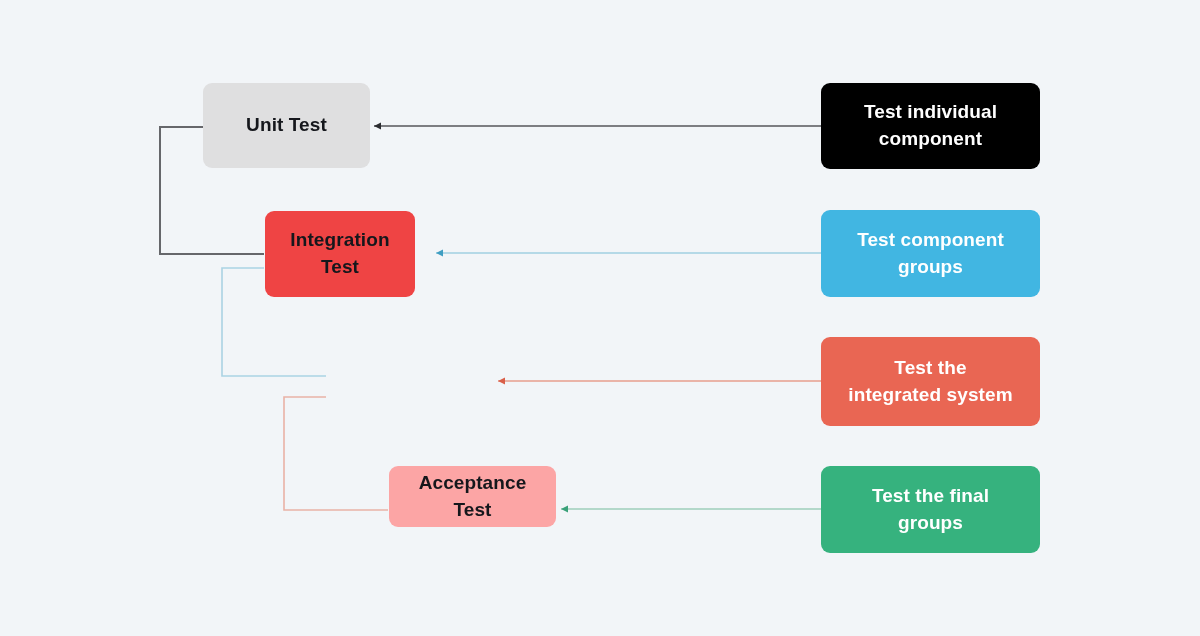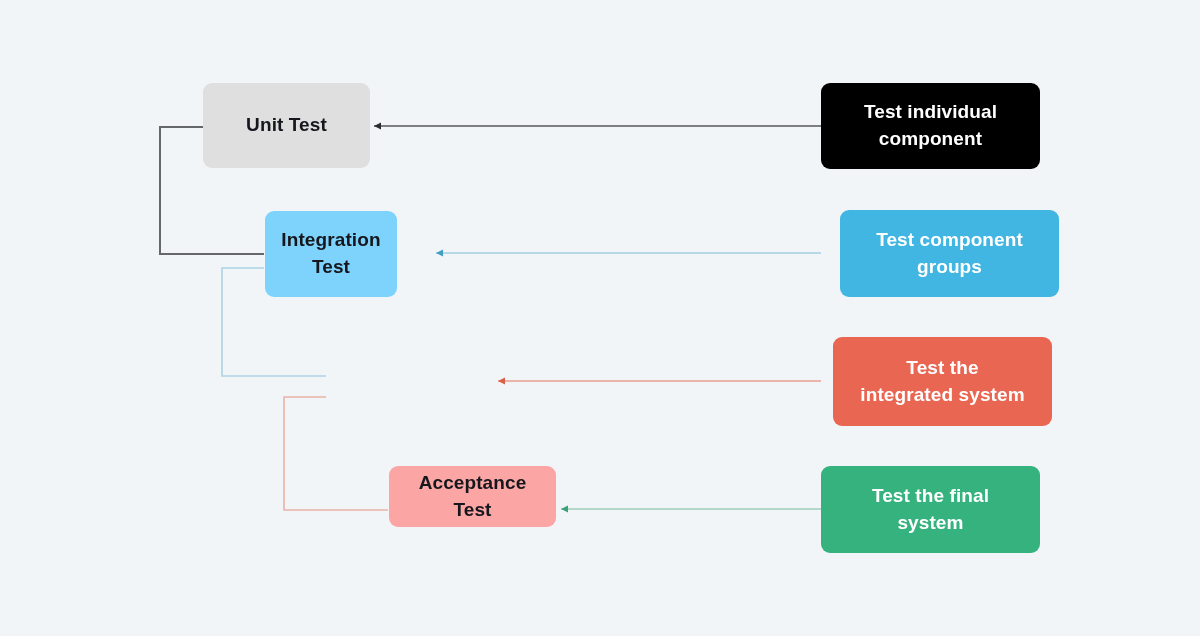--- a/index.html
+++ b/index.html
@@ -36,27 +36,27 @@
   }
   .node-label {
     white-space: pre-line;
     font-size: 19px;
     font-weight: 600;
     line-height: 1.42;
     letter-spacing: 0.1px;
   }
   
   .node-unit        { left: 203px; top:  83px; width: 167px; height: 85px; background: #dfdfe0; color: #15171c; }
-  .node-integration { left: 265px; top: 211px; width: 132px; height: 86px; background: #7dd3fc; color: #15171c; }
+  .node-integration { left: 265px; top: 211px; width: 150px; height: 86px; background: #ef4444; color: #15171c; }
   .node-system      { left: 327px; top: 338px; width: 166px; height: 88px; background: #f7dbd6; color: #15171c; }
   .node-acceptance  { left: 389px; top: 466px; width: 167px; height: 61px; background: #fca5a5; color: #15171c; }
   
   .node-unit-desc        { left: 821px; top:  83px; width: 219px; height: 86px; background: #000000; color: #ffffff; }
-  .node-integration-desc { left: 821px; top: 210px; width: 219px; height: 87px; background: #41b6e2; color: #ffffff; margin-left: 19px; }
-  .node-system-desc      { left: 821px; top: 337px; width: 219px; height: 89px; background: #e96653; color: #ffffff; margin-left: 12px; }
+  .node-integration-desc { left: 821px; top: 210px; width: 219px; height: 87px; background: #41b6e2; color: #ffffff; }
+  .node-system-desc      { left: 821px; top: 337px; width: 219px; height: 89px; background: #e96653; color: #ffffff; }
   .node-acceptance-desc  { left: 821px; top: 466px; width: 219px; height: 87px; background: #36b27e; color: #ffffff; }
 </style>
 </head>
 <body>
 
 <div class="canvas">
 
   <svg class="connector-layer" width="1200" height="636" viewBox="0 0 1200 636" xmlns="http://www.w3.org/2000/svg">
     <defs>
       <marker id="head-gray" markerWidth="8" markerHeight="8" refX="7" refY="3.5" orient="auto" markerUnits="userSpaceOnUse">
@@ -102,16 +102,16 @@
   <div class="node node-integration-desc">
     <span class="node-label">Test component
 groups</span>
   </div>
   <div class="node node-system-desc">
     <span class="node-label">Test the
 integrated system</span>
   </div>
   <div class="node node-acceptance-desc">
     <span class="node-label">Test the final
-system</span>
+groups</span>
   </div>
 
 </div>
 
 </body></html>

